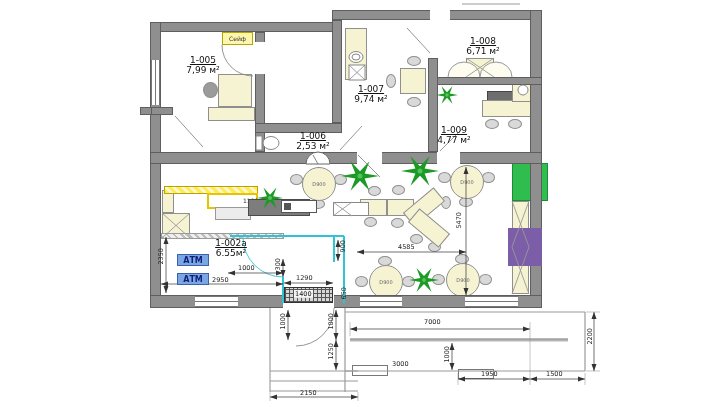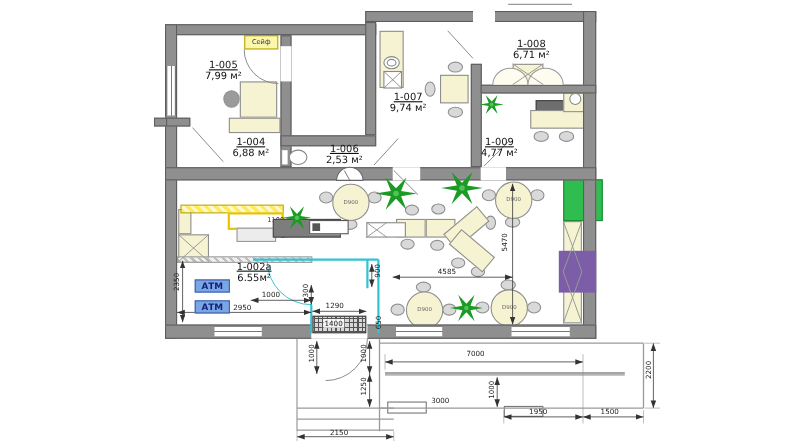--- a/index.html
+++ b/index.html
@@ -271,23 +271,20 @@
       <line x1="586" y1="312" x2="600" y2="312"></line>
         <line x1="586" y1="371" x2="600" y2="371"></line>
       <line x1="270" y1="392" x2="270" y2="401"></line>
         <line x1="358" y1="392" x2="358" y2="401"></line>
     </g>
   </svg>
 
   <div class="roomlbl" style="left:170px;top:55px;width:66px">
     <span class="rid">1-005</span>
     <span>7,99 м²</span></div>
-  <div class="roomlbl" style="left:195px;top:125px;width:66px">
-    <span class="rid">1-004</span>
-    <span>6,88 м²</span></div>
   <div class="roomlbl" style="left:280px;top:131px;width:66px">
     <span class="rid">1-006</span>
     <span>2,53 м²</span></div>
   <div class="roomlbl" style="left:338px;top:84px;width:66px">
     <span class="rid">1-007</span>
     <span>9,74 м²</span></div>
   <div class="roomlbl" style="left:450px;top:36px;width:66px">
     <span class="rid">1-008</span>
     <span>6,71 м²</span></div>
   <div class="roomlbl" style="left:421px;top:125px;width:66px">

